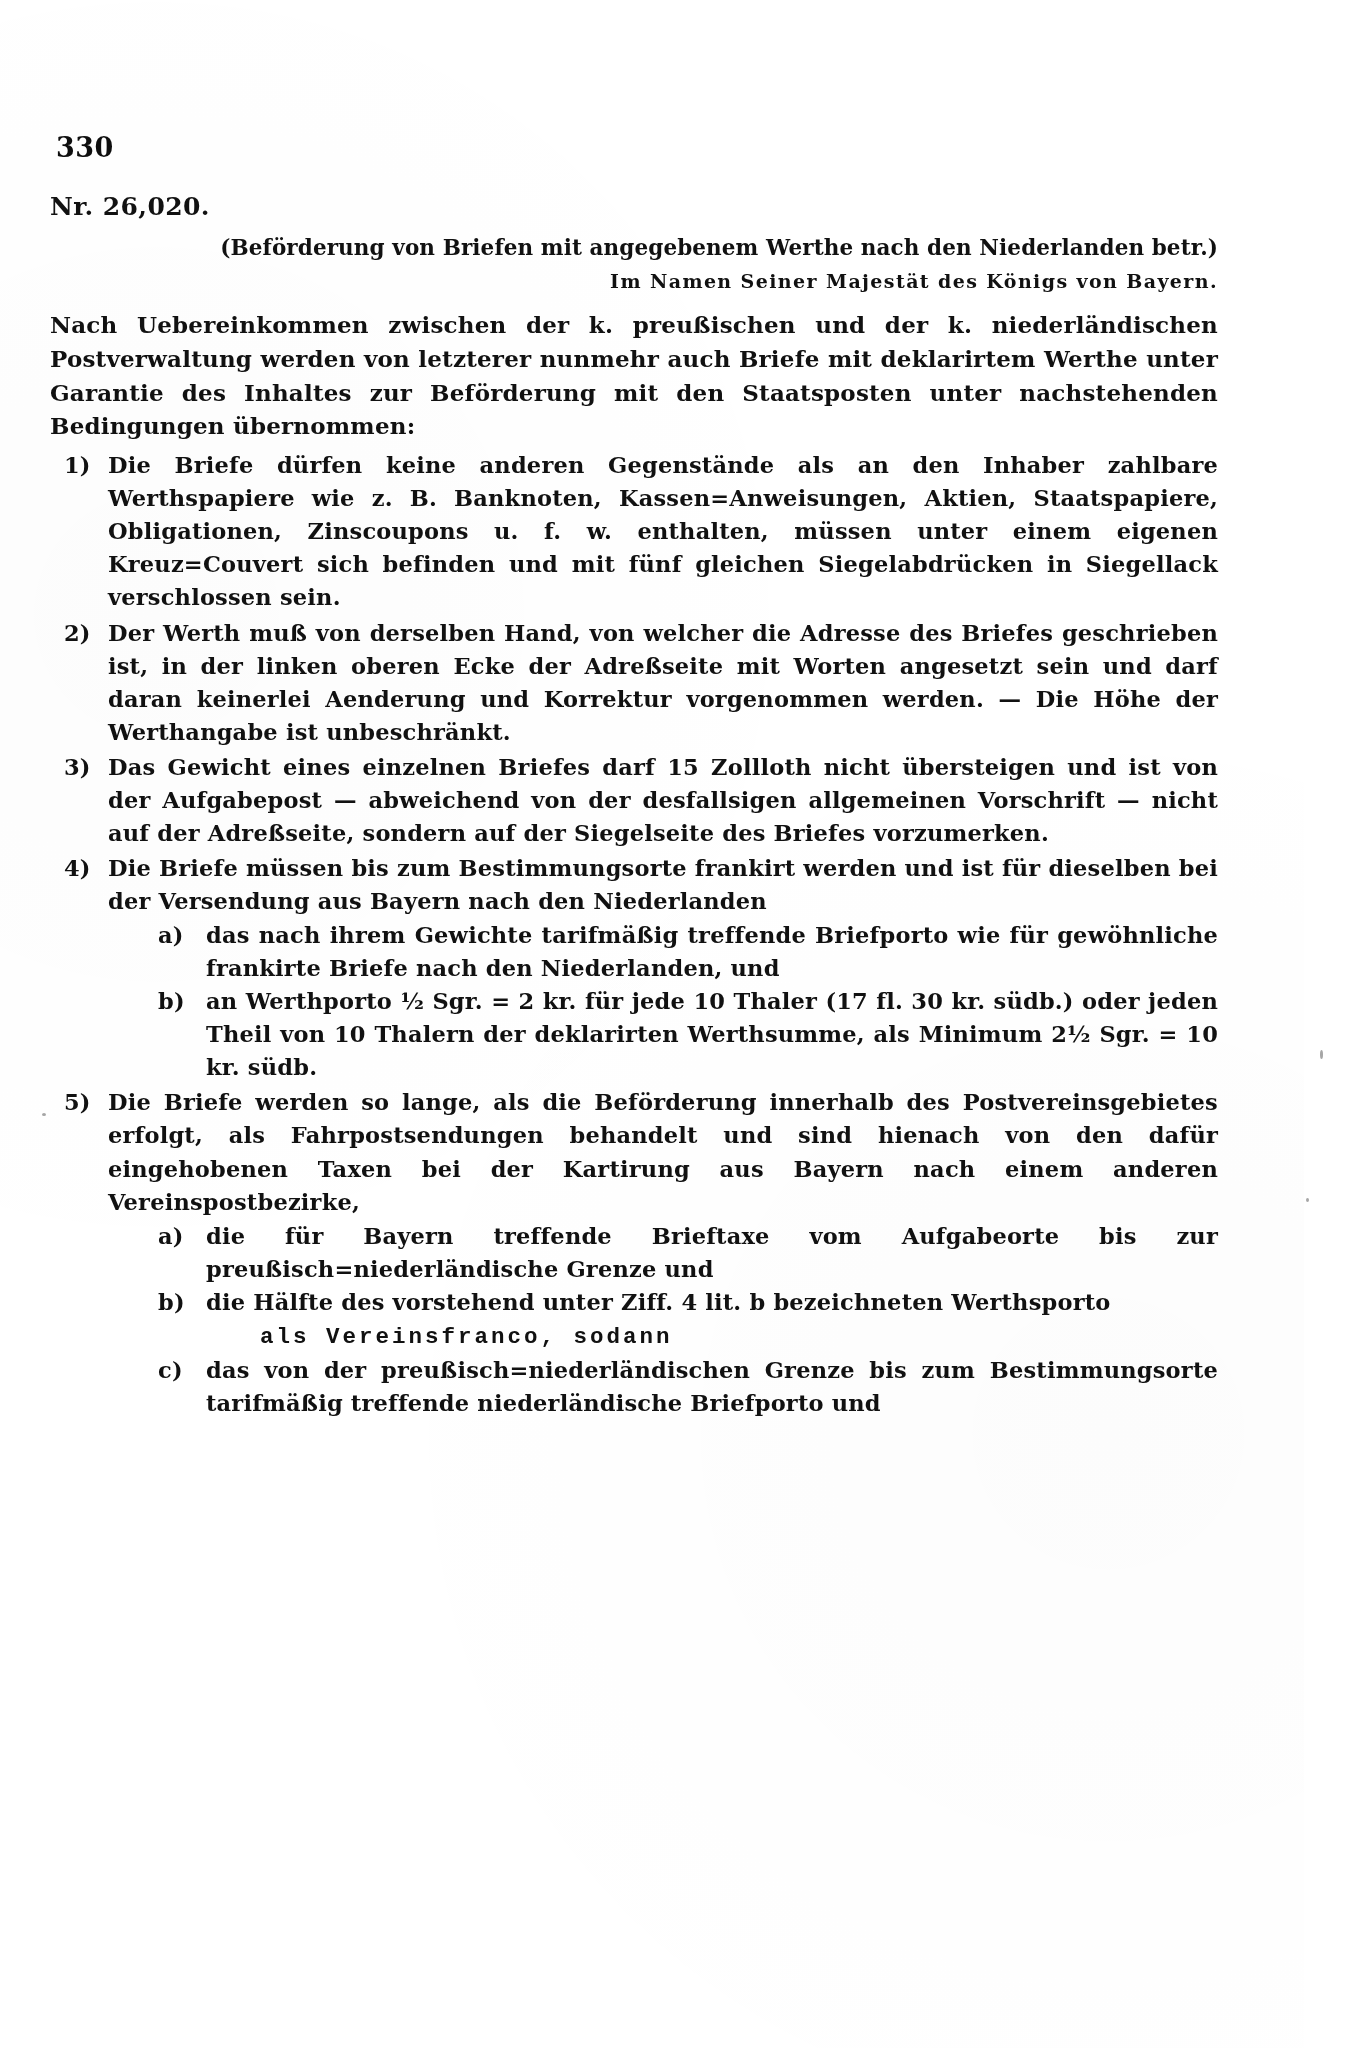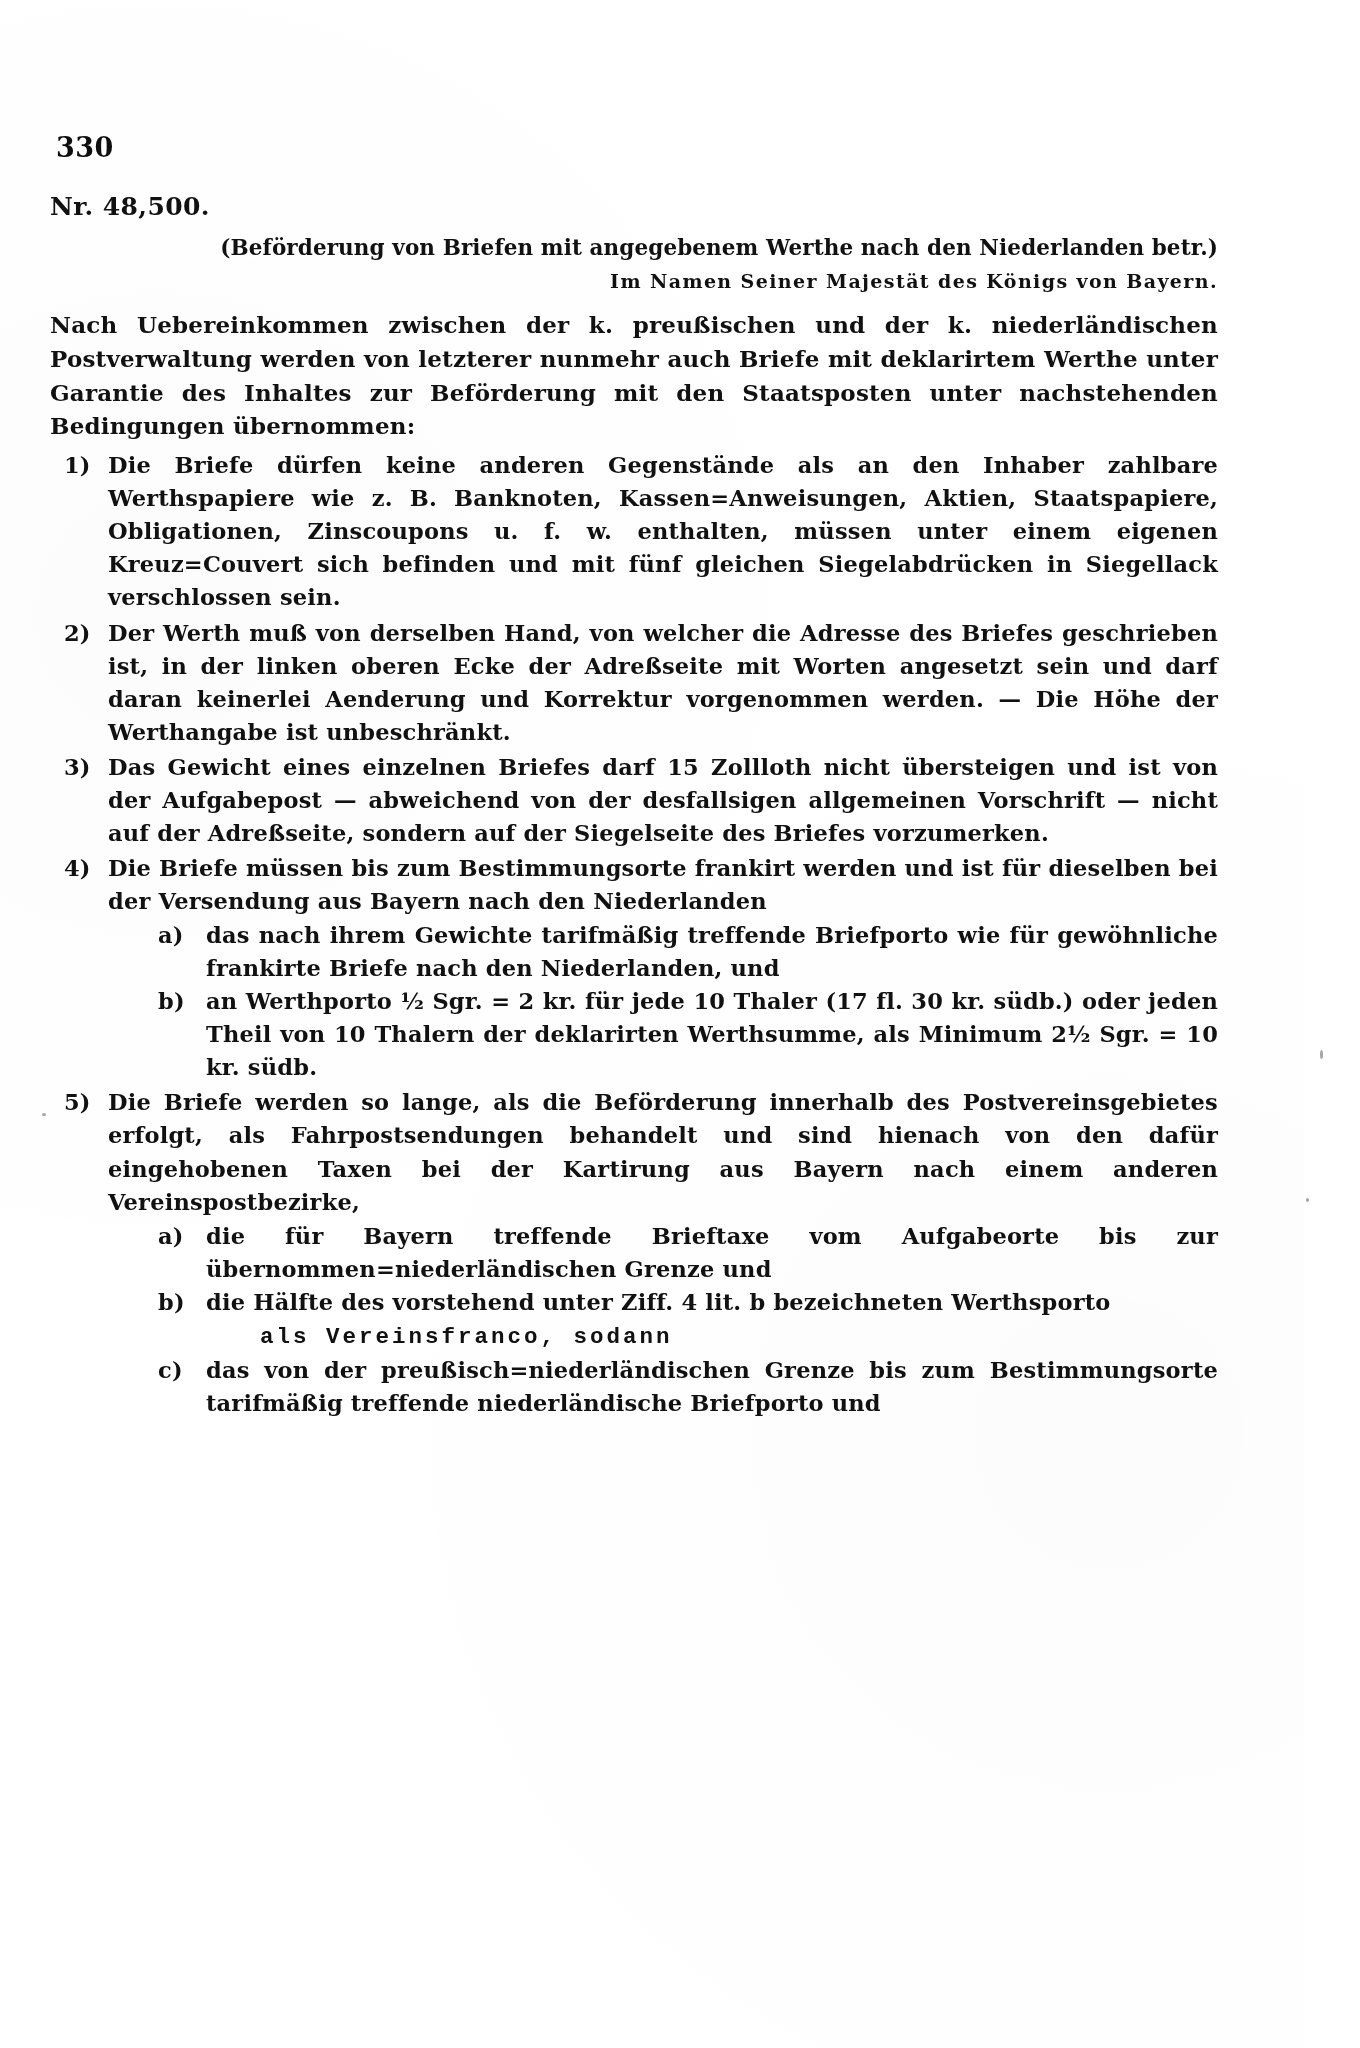--- a/index.html
+++ b/index.html
@@ -153,21 +153,21 @@
   <div class="paper-tint"></div>
 
   <span class="speck" style="left:42px;top:1113px;width:4px;height:3px;"></span>
   <span class="speck" style="left:1320px;top:1050px;width:3px;height:9px;"></span>
   <span class="speck" style="left:1306px;top:1198px;width:3px;height:4px;"></span>
 
   <div class="page-number">330</div>
 
   <div class="content">
 
-    <div class="doc-number fraktur">Nr. 48,500.</div>
+    <div class="doc-number fraktur">Nr. 26,020.</div>
 
     <div class="subject-line fraktur">(Beförderung von Briefen mit angegebenem Werthe nach den Niederlanden betr.)</div>
 
     <div class="heading-name fraktur">Im Namen Seiner Majestät des Königs von Bayern.</div>
 
     <p class="intro fraktur">Nach Uebereinkommen zwischen der k. preußischen und der k. niederländischen Postverwaltung werden von letzterer nunmehr auch Briefe mit deklarirtem Werthe unter Garantie des Inhaltes zur Beförderung mit den Staatsposten unter nachstehenden Bedingungen übernommen:</p>
 
     <ol class="list">
 
       <li>
@@ -202,21 +202,21 @@
         </div>
       </li>
 
       <li>
         <span class="marker fraktur">5)</span>
         <span class="fraktur">Die Briefe werden so lange, als die Beförderung innerhalb des Postvereinsgebietes erfolgt, als Fahrpostsendungen behandelt und sind hienach von den dafür eingehobenen Taxen bei der Kartirung aus Bayern nach einem anderen Vereinspostbezirke,</span>
         <div class="sub-wrap">
           <ol class="sub">
             <li>
               <span class="marker fraktur">a)</span>
-              <span class="fraktur">die für Bayern treffende Brieftaxe vom Aufgabeorte bis zur übernommen=niederländischen Grenze und</span>
+              <span class="fraktur">die für Bayern treffende Brieftaxe vom Aufgabeorte bis zur preußisch=niederländische Grenze und</span>
             </li>
             <li>
               <span class="marker fraktur">b)</span>
               <span class="fraktur">die Hälfte des vorstehend unter Ziff. 4 lit. b bezeichneten Werthsporto</span>
               <div>
                 <span class="fraktur indent-extra spaced">als Vereinsfranco, sodann</span>
               </div>
             </li>
             <li>
               <span class="marker fraktur">c)</span>

